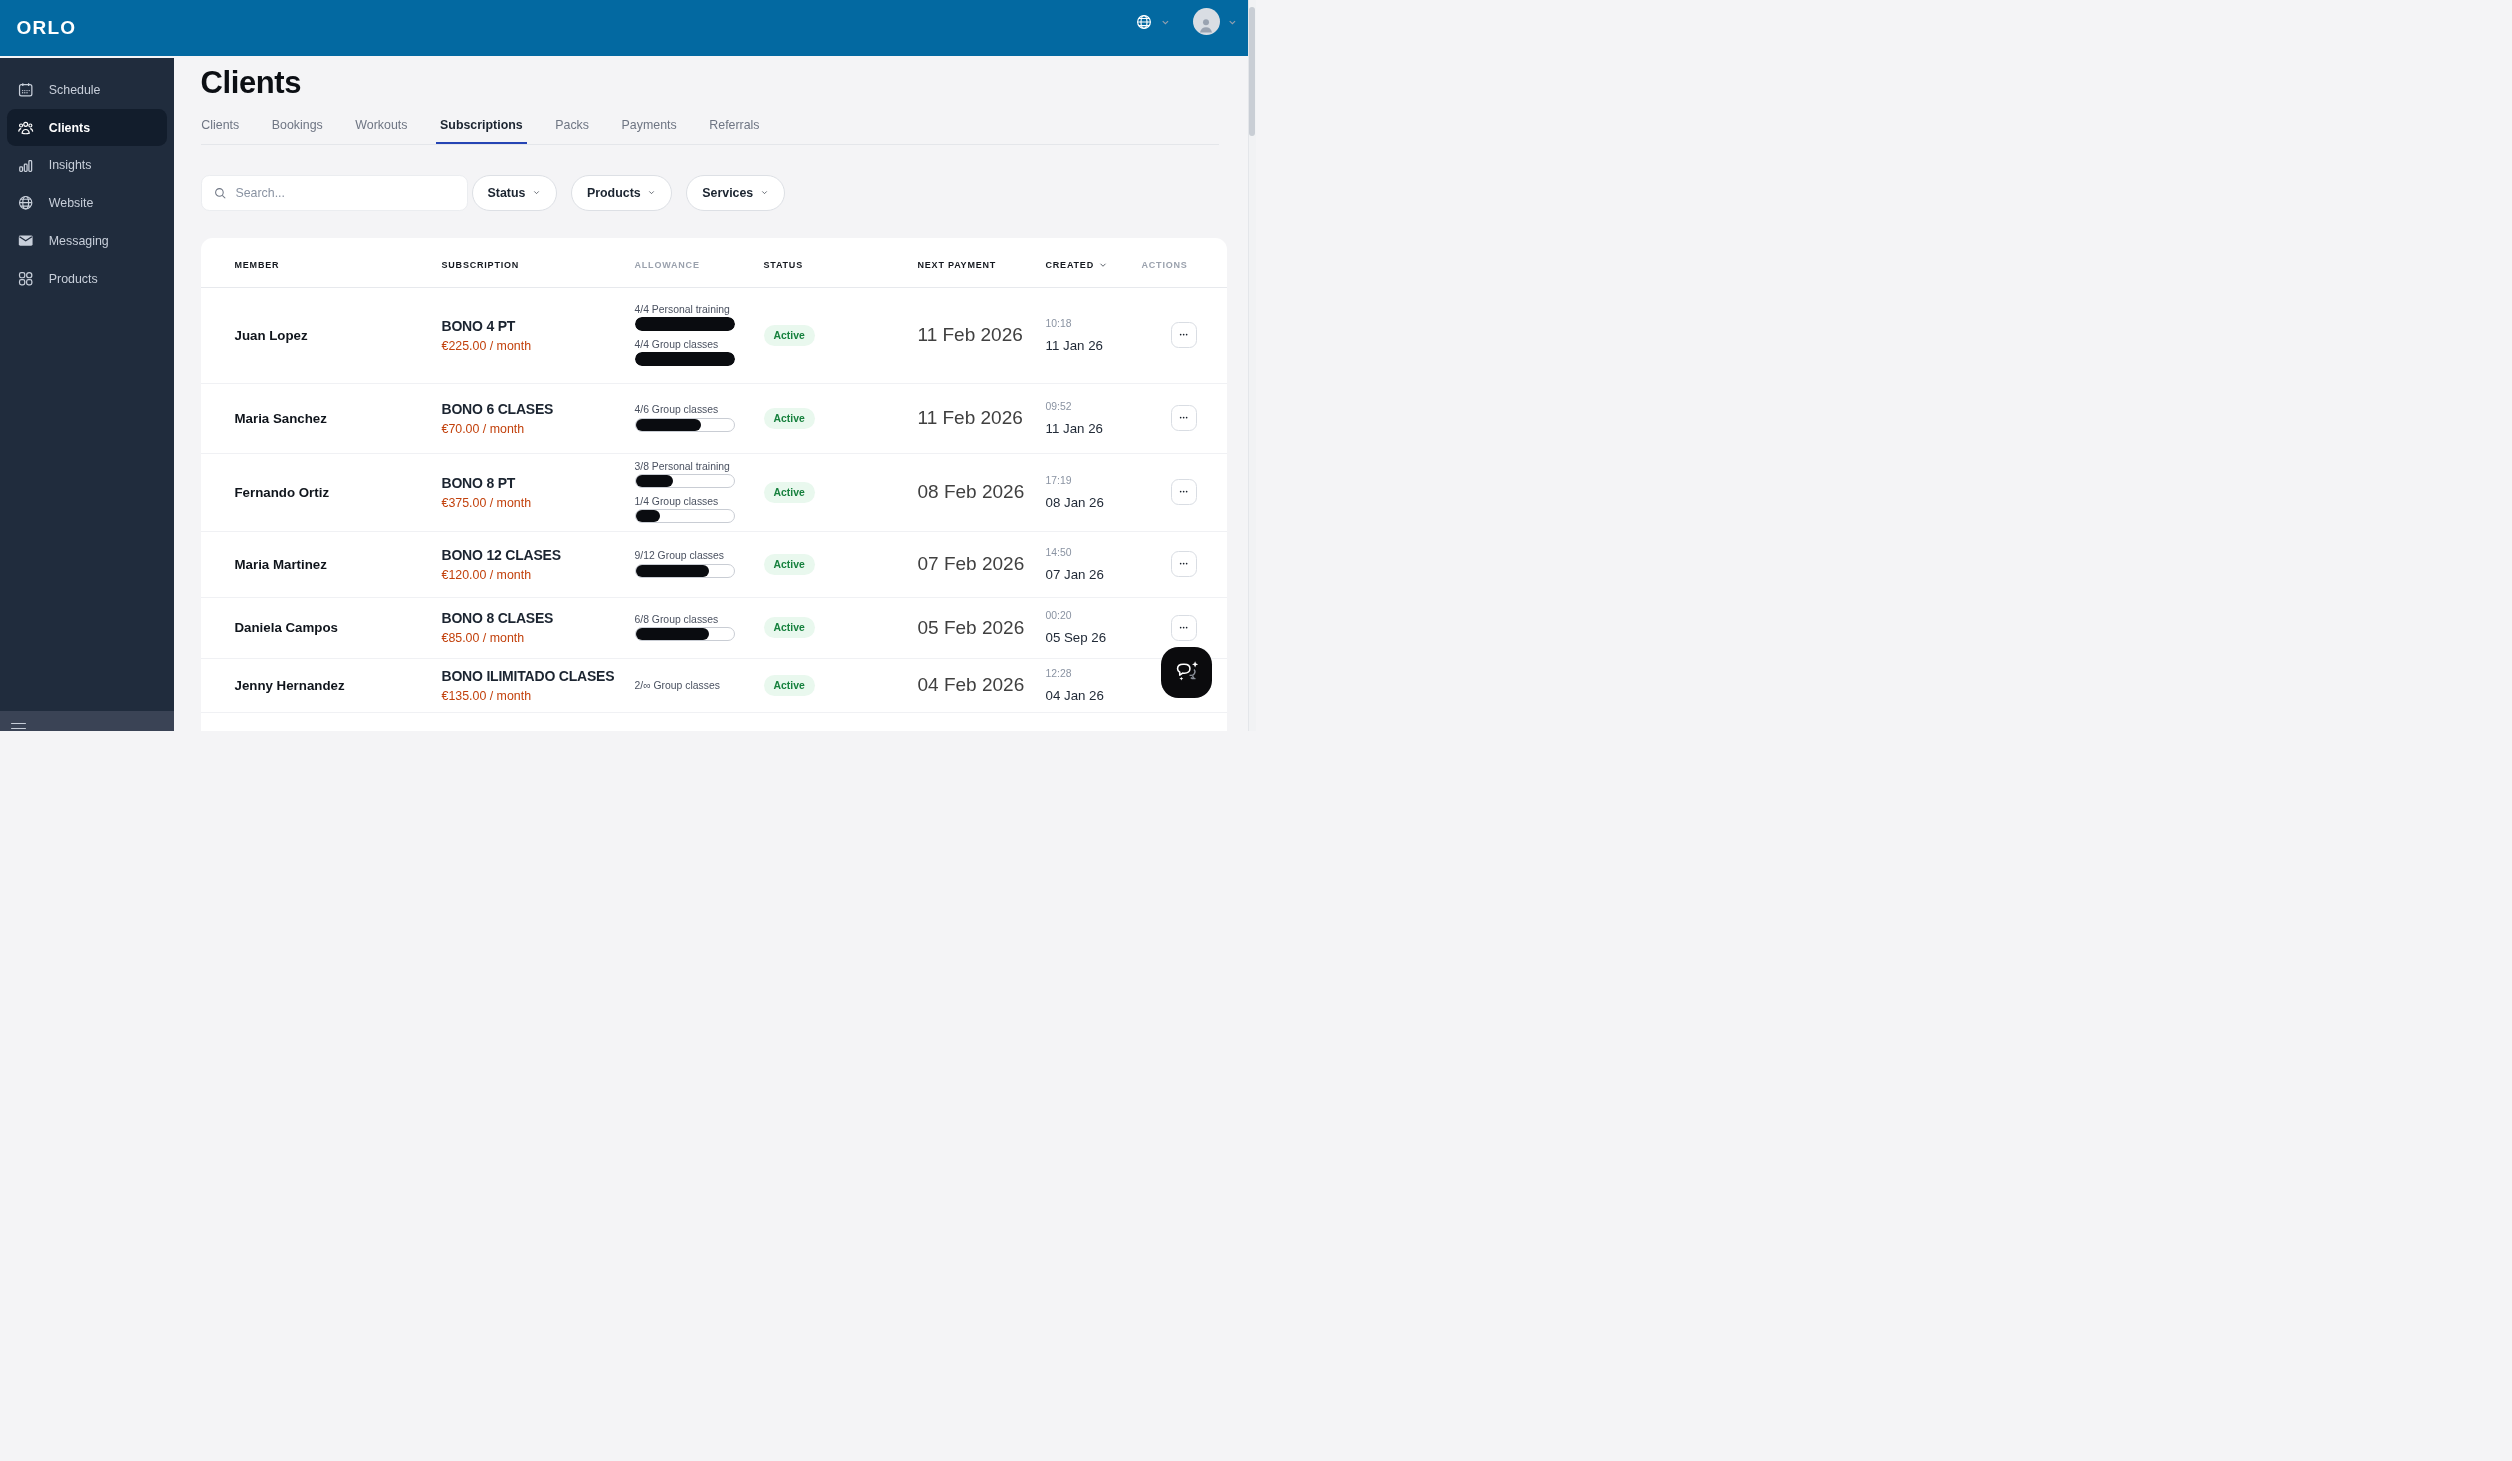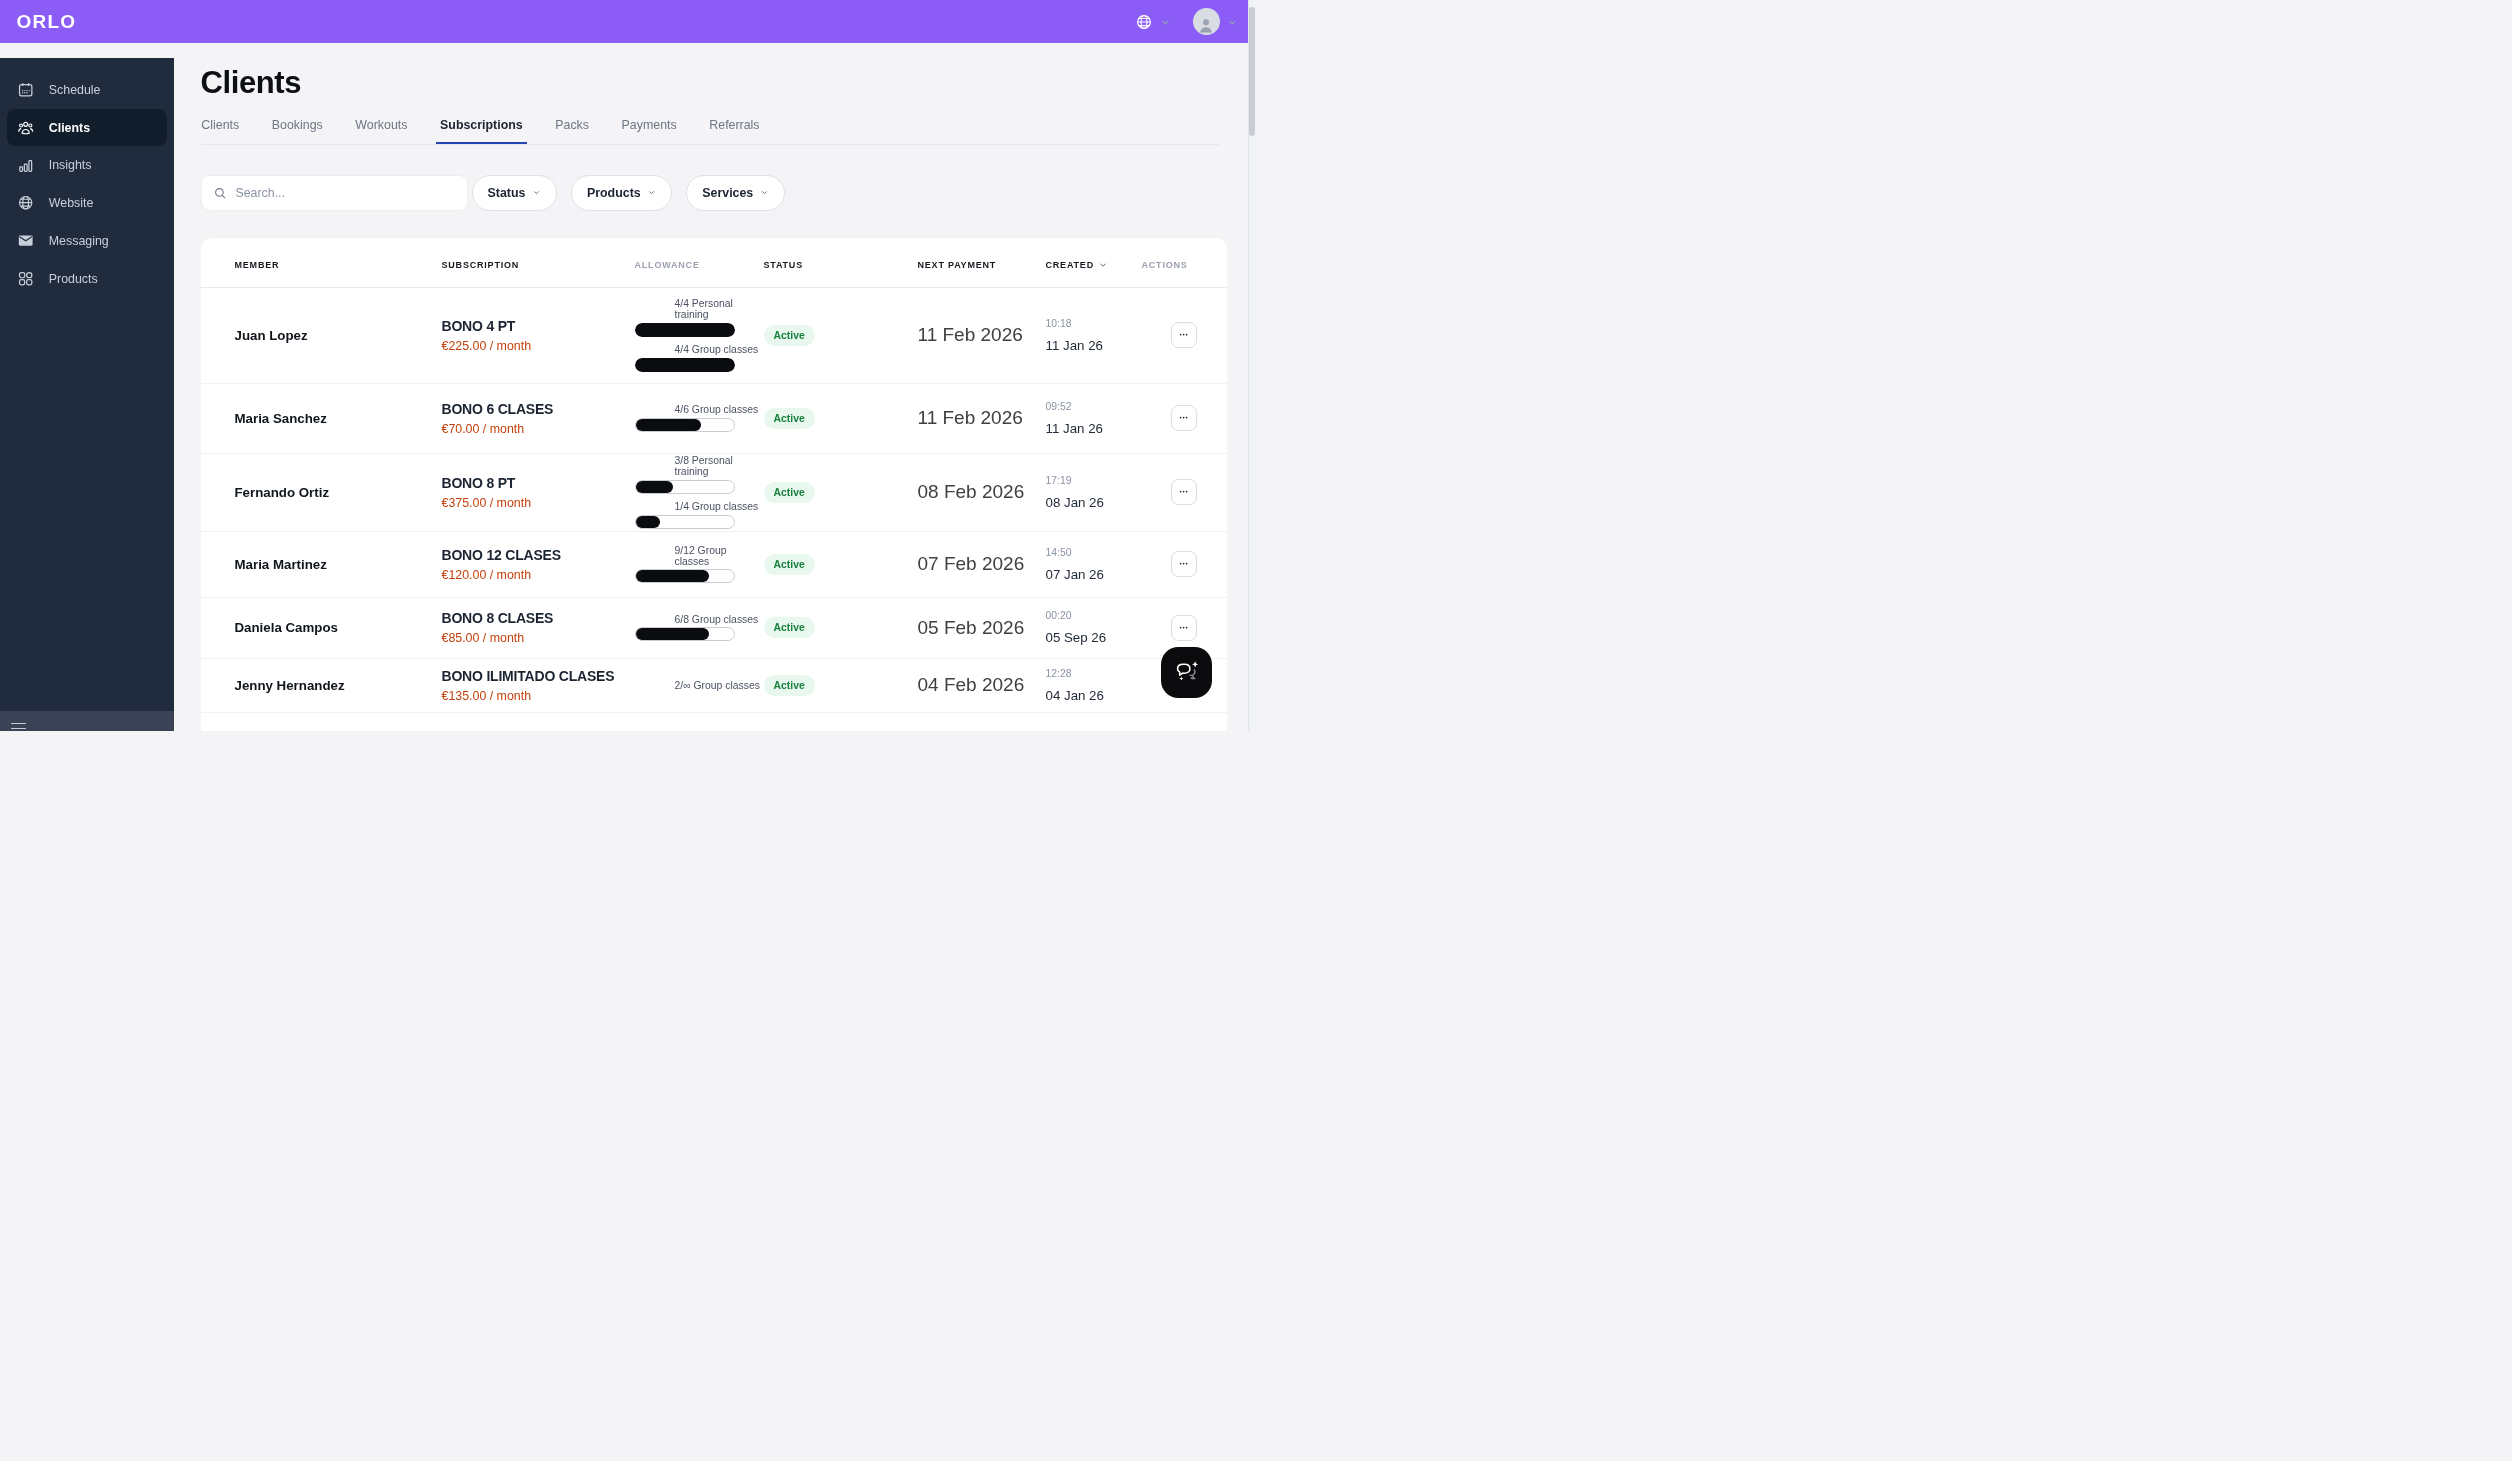--- a/index.html
+++ b/index.html
@@ -3,22 +3,22 @@
 <meta charset="utf-8">
 <style>
   * { margin:0; padding:0; box-sizing:border-box; }
   html,body { width:1256px; height:731px; overflow:hidden; }
   body {
     font-family:"Liberation Sans","DejaVu Sans",sans-serif;
     background:#f4f4f6; position:relative; color:#10151c;
   }
   
   .topbar {
-    position:absolute; top:0; left:0; width:1256px; height:43px;
-    background:#8b5cf6; z-index:6; display:flex; align-items:center;text-align:center;
+    position:absolute; top:0; left:0; width:1256px; height:56px;
+    background:#0369a1; z-index:6; display:flex; align-items:center;text-align:center;
   }
   .logo { color:#fff; font-size:19px; font-weight:800; letter-spacing:1.2px; margin-left:16.6px; }
   .topbar-right { position:absolute; right:18px; top:0; height:43px; display:flex; align-items:center; gap:21.6px; }
   .tb-btn { background:none; border:none; display:flex; align-items:center; gap:7.5px; cursor:pointer; }
   .tb-globe { width:18px; height:18px; color:#fff; }
   .tb-chev { width:10.8px; height:10.8px; color:#96a0af; }
   .avatar { width:27px; height:27px; border-radius:50%; background:#d9dde3; display:flex; align-items:flex-end; justify-content:center; overflow:hidden; }
   .avatar svg { width:20px; height:20px; color:#9aa3b1; }
   
   .scrollbar { position:absolute; top:0; right:0; width:8.3px; height:731px; background:#f1f2f4; z-index:8; border-left:0.8px solid #e4e6ea; }
@@ -70,21 +70,21 @@
   .th { font-size:9px; font-weight:700; letter-spacing:0.8px; color:#14181f; display:flex; align-items:center; gap:4.1px; }
   .th.muted { color:#9aa1ad; }
   .th .sort { width:10px; height:10px; color:#3c434e; }
   .th.sortable { cursor:pointer;align-items:flex-end; }
   .row { border-bottom:0.8px solid #f0f1f4; }
   .row:last-child { border-bottom:none; }
   .member { font-size:13.3px; font-weight:700; color:#10151c; }
   .sub-name { font-size:14px; font-weight:800; color:#1b2430; letter-spacing:-0.2px; }
   .sub-price { font-size:12.4px; color:#c2410c; margin-top:5px; }
   .allow-cell { display:flex; flex-direction:column; justify-content:center; gap:7.5px; }
-  .allow-label { font-size:10.4px; color:#4a5160;margin-left:40px; }
+  .allow-label { font-size:10.4px; color:#4a5160; }
   .allow-bar { width:100px; height:14px; border-radius:7.5px; border:0.8px solid #c9cdd4; background:#fff; overflow:hidden; margin-top:2.5px; }
   .allow-fill { height:100%; background:#0a0c10; border-radius:0 6.6px 6.6px 0; }
   .allow-fill.full { border-radius:6.6px; }
   .status-pill {
     display:inline-block; font-size:10.4px; font-weight:600; color:#17813e; background:#e9f8ee;
     padding:5px 10px; border-radius:829px; justify-self:start;
   }
   .next-pay { font-size:19px; color:#404040; }
   .created-time { font-size:10.4px; color:#8a93a2; }
   .created-date { font-size:13.3px; color:#222b38; margin-top:9px; }

